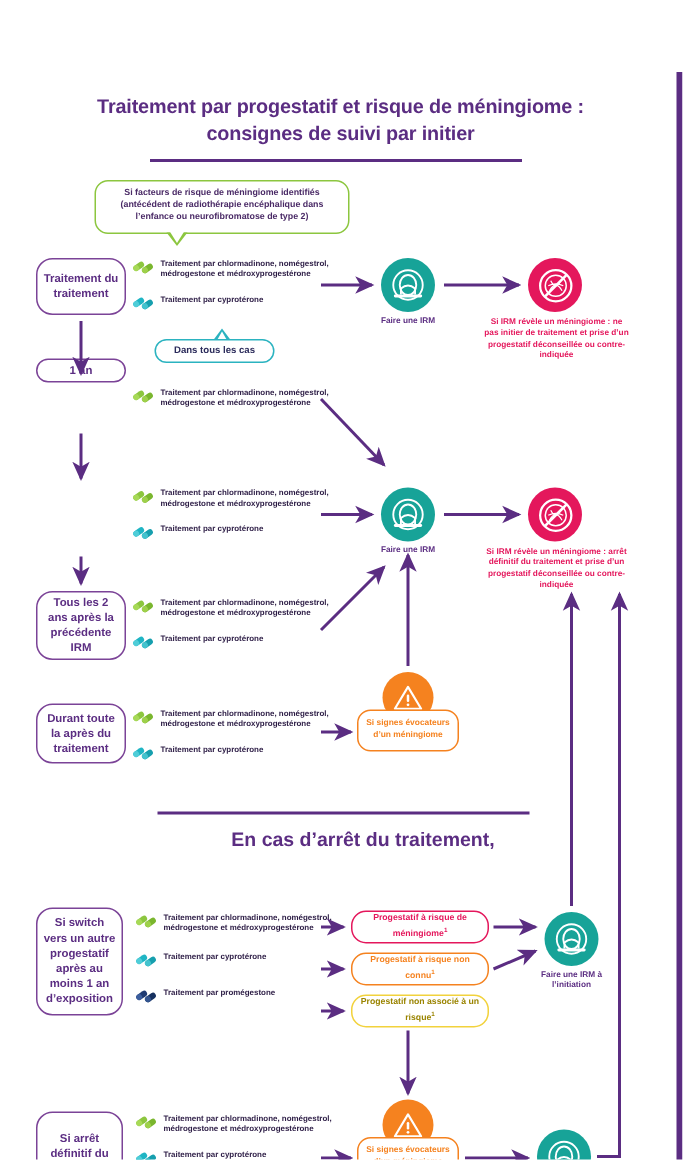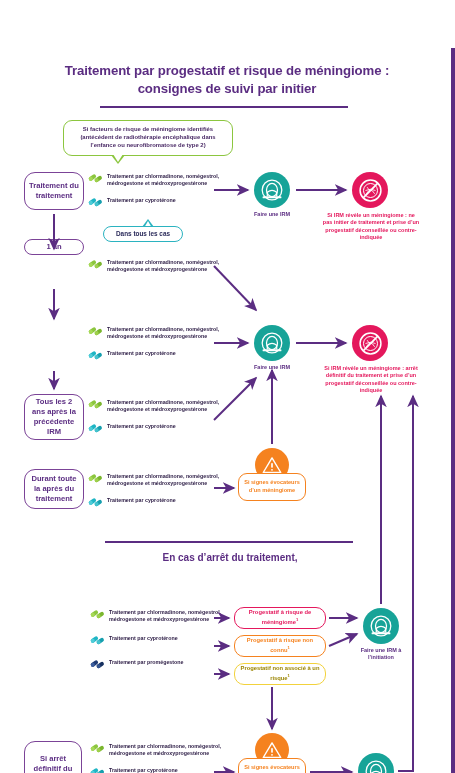--- a/index.html
+++ b/index.html
@@ -21,23 +21,23 @@
     font-size:13.2px; font-weight:bold; line-height:1.35;
     letter-spacing:-0.1px;
   }
   .divider {
     position:absolute; background:#5b2d82; height:1.5px;
   }
   .divider.top { left:100px; top:58px; width:248px; }
   .divider.mid { left:105px; top:493px; width:248px; }
 
   .section-head {
-    position:absolute; left:60px; top:503px; width:340px;
+    position:absolute; left:72px; top:503px; width:340px;
     text-align:center; color:#5b2d82;
-    font-size:10px; font-weight:bold; line-height:1.45;
+    font-size:13px; font-weight:bold; line-height:1.45;
   }
 
   
   .stage {
     position:absolute; border:1.4px solid #7b4397; border-radius:11px;
     background:#fff; color:#5b2d82;
     font-size:7.6px; font-weight:bold; line-height:1.34;
     display:flex; align-items:center; justify-content:center;
     text-align:center; padding:3px 4px;
   }
@@ -150,20 +150,23 @@
 
 
   <div class="stage" style="left:24px; top:346px; width:60px; height:46px;">
     <span>Tous les 2 ans après la précédente IRM</span>
   </div>
 
   <div class="stage" style="left:24px; top:421px; width:60px; height:40px;">
     <span>Durant toute la après du traitement</span>
   </div>
 
+  <div class="stage" style="left:24px; top:557px; width:58px; height:72px;">
+    <span>Si switch vers un autre progestatif après au moins 1 an d’exposition</span>
+  </div>
 
   <div class="stage" style="left:24px; top:693px; width:58px; height:56px;">
     <span>Si arrêt définitif du traitement</span>
   </div>
 
   <div class="tail tail-teal-out" style="left:142px; top:171px;"></div>
   <div class="tail tail-teal-in" style="left:143.5px; top:172.5px;"></div>
   <div class="bubble teal" style="left:103px; top:178px; width:80px; height:16px;">
     <span>Dans tous les cas</span>
   </div>

